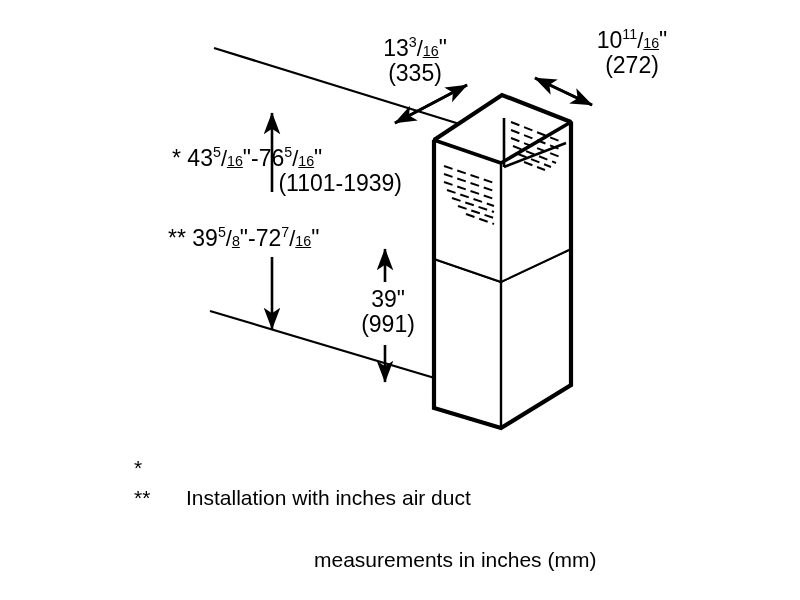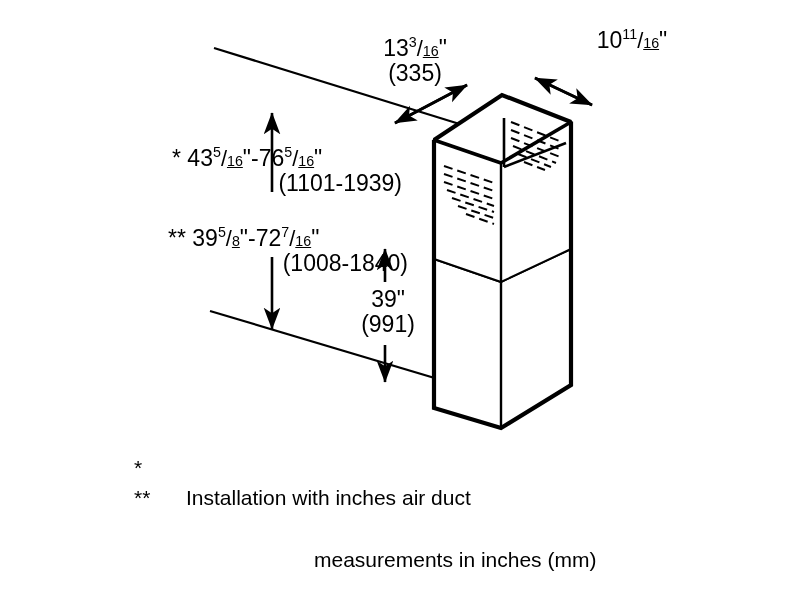--- a/index.html
+++ b/index.html
@@ -169,36 +169,36 @@
     <span class="fr">
       <span>13</span><sup>3</sup><span class="sl">/</span><sub>16</sub>"
     </span>
     <span class="l2">(335)</span>
   </div>
 
   <div class="txt dim-label" style="left:552px; top:28px; width:160px;">
     <span class="fr">
       <span>10</span><sup>11</sup><span class="sl">/</span><sub>16</sub>"
     </span>
+    <span class="l2">(272)</span>
   </div>
 
   <div class="txt range-label" style="left:172px; top:146px; width:230px;">
     <span class="fr">
       <span>*</span>
       <span>43</span><sup>5</sup><span class="sl">/</span><sub>16</sub>"-<span>76</span><sup>5</sup><span class="sl">/</span><sub>16</sub>"
     </span>
     <span class="l2">(1101-1939)</span>
   </div>
 
   <div class="txt range-label" style="left:168px; top:226px; width:240px;">
     <span class="fr">
       <span>**</span>
       <span>39</span><sup>5</sup><span class="sl">/</span><sub>8</sub>"-<span>72</span><sup>7</sup><span class="sl">/</span><sub>16</sub>"
     </span>
-    <span class="l2">(1008-1840)</span>
   </div>
 
   <div class="txt dim-label" style="left:343px; top:287px; width:90px;">
     <span>39"</span>
     <span class="l2">(991)</span>
   </div>
 
   <div class="legend-row" style="left:134px; top:456px;">
     <span class="legend-mark">*</span>
   </div>

